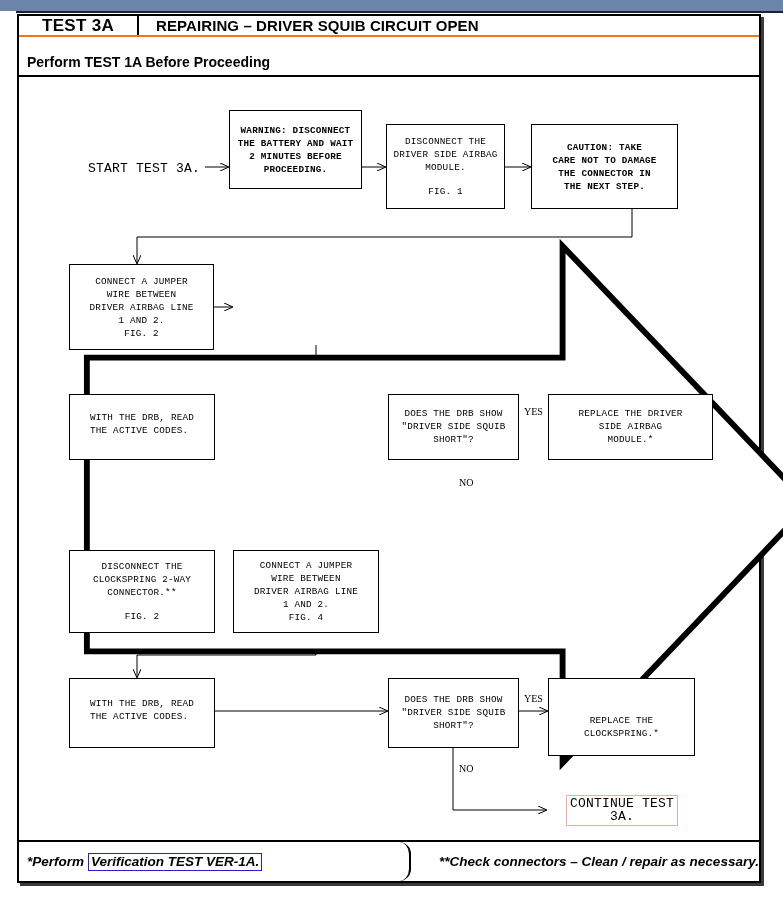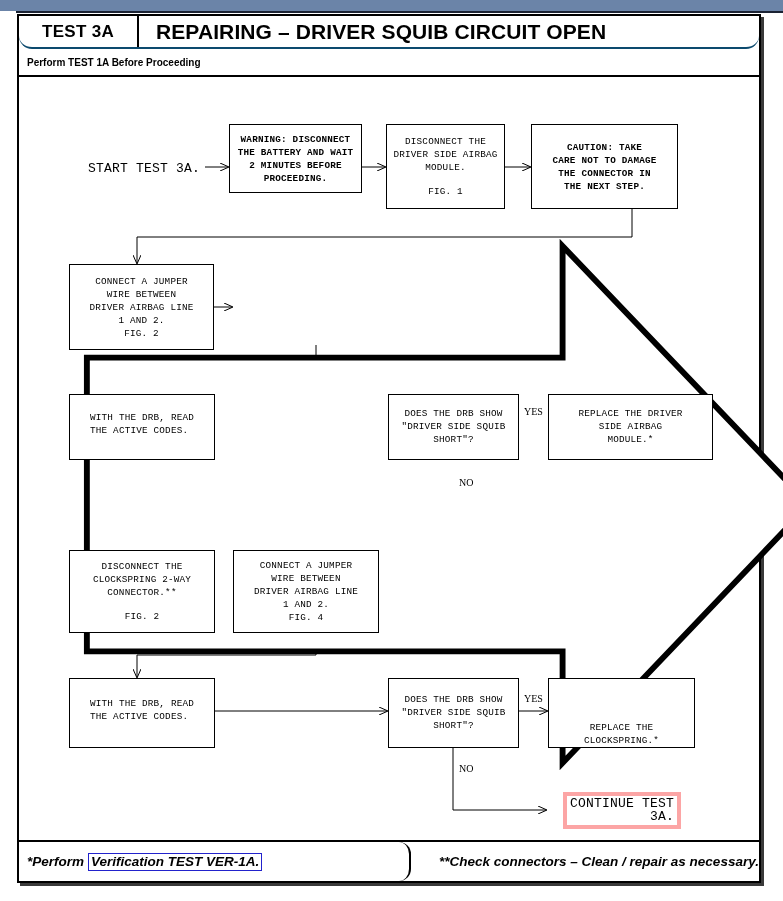--- a/index.html
+++ b/index.html
@@ -42,57 +42,56 @@
     border: 2px solid #000;
     box-sizing: border-box;
     box-shadow: 3px 3px 0 #3a3a3a;
   }
 
   
   #header-row {
     position: absolute;
     left: 0; top: 0;
     width: 100%;
-    height: 33px;
-    box-sizing: border-box;
-    border-bottom: 2px solid #0c4a6e;
+    height: 21px;
+    box-sizing: border-box;
+    border-bottom: 2px solid #f97316;
     display: flex;
     align-items: stretch;
-    border-radius: 13px;
   }
   #test-id-cell {
     width: 118px;
     border-right: 2px solid #000;
     display: flex;
     align-items: center;
     justify-content: center;
     font-size: 17px;
     font-weight: bold;
     letter-spacing: .3px;
   }
   #header-title-cell {
     flex: 1;
     display: flex;
     align-items: center;
     padding-left: 17px;
-    font-size: 21px;
+    font-size: 15px;
     font-weight: bold;
     letter-spacing: .1px;
   }
   #subheader-row {
     position: absolute;
     left: 0; top: 33px;
     width: 100%;
     height: 28px;
     box-sizing: border-box;
     border-bottom: 2px solid #000;
     display: flex;
     align-items: center;
     padding-left: 8px;
-    font-size: 10px;
+    font-size: 14px;
     font-weight: bold;
   }
 
   
   #flow {
     position: absolute;
     left: 0;
     top: 61px;
     width: 740px;
     height: 763px;
@@ -133,23 +132,22 @@
     color: #000;
     letter-spacing: .2px;
     white-space: pre-line;
     display: flex;
     align-items: center;
     justify-content: center;
   }
   .arrowshape svg { position: absolute; left: 0; top: 0; }
   .arrowshape .label { position: relative; z-index: 2; }
   .linkbox {
-    border: 4px solid #fca5a5;
+    border: 1px solid #fca5a5;
     padding: 1px 3px 2px 3px;
-    text-align: right;
   }
 
   .edgelabel {
     position: absolute;
     font-family: "Liberation Serif", serif;
     font-size: 10px;
     color: #000;
   }
 
   
@@ -245,21 +243,21 @@
       </g>
     </svg>
 
     <div class="arrowshape" style="left:62px; top:46px; width:126px; height:90px;">
       <svg width="126" height="90" viewBox="0 0 126 90">
         <path d="M1,20 L82,20 L82,1 L124,45 L82,89 L82,70 L1,70 Z" fill="#fff" stroke="#000" stroke-width="1"></path>
       </svg>
       <span class="label">START TEST 3A.</span>
     </div>
 
-    <div class="node bold" style="left:210px; top:47px; width:133px; height:69px;">
+    <div class="node bold" style="left:210px; top:33px; width:133px; height:79px;">
       <span>WARNING: DISCONNECT
 THE BATTERY AND WAIT
 2 MINUTES BEFORE
 PROCEEDING.</span>
     </div>
 
     <div class="node" style="left:367px; top:47px; width:119px; height:85px;">
       <span>DISCONNECT THE
 DRIVER SIDE AIRBAG
 MODULE.</span>
@@ -320,21 +318,21 @@
       <span style="text-align:left;">WITH THE DRB, READ
 THE ACTIVE CODES.</span>
     </div>
 
     <div class="node" style="left:369px; top:601px; width:131px; height:70px; justify-content:flex-start; padding-top:14px;">
       <span>DOES THE DRB SHOW
 "DRIVER SIDE SQUIB
 SHORT"?</span>
     </div>
 
-    <div class="node" style="left:529px; top:601px; width:147px; height:70px; justify-content:flex-end; padding-top:20px;">
+    <div class="node" style="left:529px; top:601px; width:147px; height:78px; justify-content:center; padding-top:20px;">
       <span>REPLACE THE
 CLOCKSPRING.*</span>
     </div>
 
     <div class="arrowshape" style="left:530px; top:690px; width:190px; height:86px;">
       <svg width="190" height="86" viewBox="0 0 190 86">
         <path d="M1,14 L134,14 L134,1 L188,43 L134,85 L134,72 L1,72 Z" fill="#fff" stroke="#000" stroke-width="1"></path>
       </svg>
       <span class="label linkbox" style="margin-right:44px;">CONTINUE TEST
 3A.</span>

